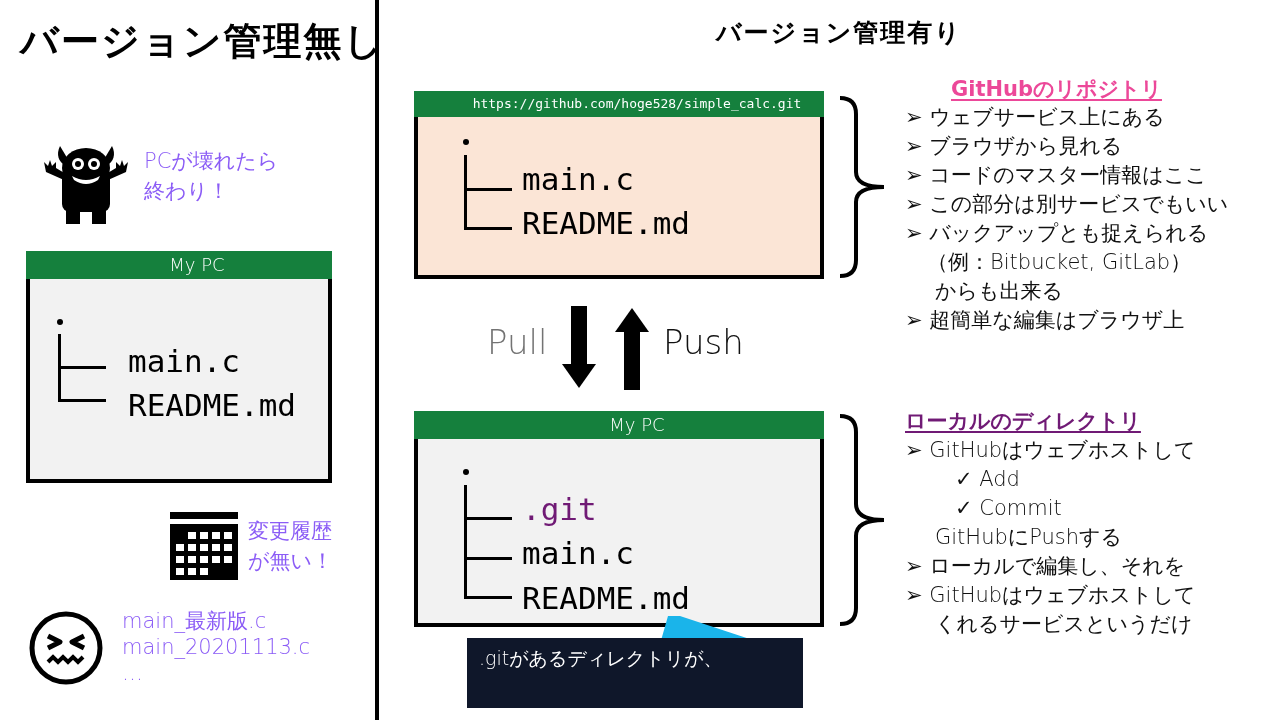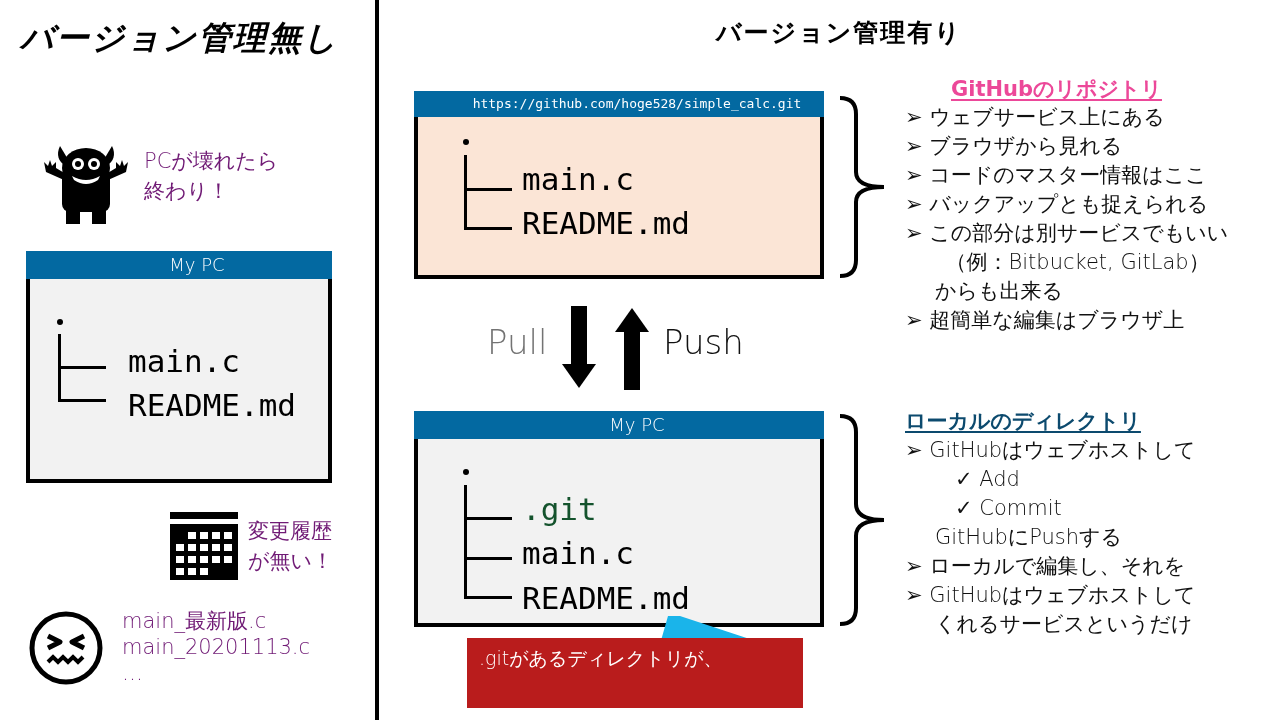--- a/index.html
+++ b/index.html
@@ -1,36 +1,36 @@
 <!DOCTYPE html>
 <html><head>
 <meta charset="utf-8">
 <style>
   * { box-sizing: border-box; margin: 0; padding: 0; }
   html, body { width: 1280px; height: 720px; background: #ffffff; overflow: hidden; }
   body { position: relative; font-family: "DejaVu Sans", "Liberation Sans", sans-serif; color: #000; }
   .abs { position: absolute; }
   .title { font-weight: bold; font-size: 25px; letter-spacing: 2px; white-space: nowrap; }
   .divider { left: 375px; top: 0; width: 4px; height: 720px; background: #000; }
-  .light { font-family: "DejaVu Sans", "Liberation Sans", sans-serif; font-weight: 300; color: #701a75; }
+  .light { font-family: "DejaVu Sans", "Liberation Sans", sans-serif; font-weight: 300; color: #8b5cf6; }
   .win { border: 4px solid #000; }
-  .win-bar { background: #0369a1; color: #fff; text-align: center; padding-left: 36px; }
+  .win-bar { background: #15803d; color: #fff; text-align: center; padding-left: 36px; }
   .tree { font-family: "DejaVu Sans Mono", "Liberation Mono", monospace; color: #000; }
   .v-line { position: absolute; width: 3px; background: #000; }
   .h-line { position: absolute; height: 3px; background: #000; }
   .dot { position: absolute; width: 6px; height: 6px; border-radius: 50%; background: #000; }
   .notes { font-size: 21px; line-height: 29px; color: #111; }
   .notes .head { font-weight: bold; text-decoration: underline; text-underline-offset: 3px; }
   .notes .li { white-space: nowrap; }
-  .callout { background: #b91c1c; color: #fff; font-size: 19px; line-height: 24px; padding: 8px 12px; }
+  .callout { background: #0f172a; color: #fff; font-size: 19px; line-height: 24px; padding: 8px 12px; }
 </style>
 </head>
 <body>
 
-<div class="abs title" style="left:20px; top:16px; font-size:33px;font-style:italic;">バージョン管理無し</div>
+<div class="abs title" style="left:20px; top:16px; font-size:38px;">バージョン管理無し</div>
 
 <div class="abs" style="left:38px; top:136px; width:96px; height:90px;">
   <svg width="96" height="90" viewBox="0 0 96 90">
     <path d="M22 10 C18 18 20 26 28 30 L28 20 Z" fill="#000"></path>
     <path d="M74 10 C78 18 76 26 68 30 L68 20 Z" fill="#000"></path>
     <ellipse cx="48" cy="32" rx="24" ry="20" fill="#000"></ellipse>
     <rect x="24" y="34" width="48" height="42" rx="8" fill="#000"></rect>
     <path d="M26 44 L8 36 L6 26 L10 30 L12 24 L14 30 L18 26 L18 32 L28 38 Z" fill="#000"></path>
     <path d="M70 44 L88 36 L90 26 L86 30 L84 24 L82 30 L78 26 L78 32 L68 38 Z" fill="#000"></path>
     <rect x="28" y="72" width="14" height="16" fill="#000"></rect>
@@ -135,21 +135,21 @@
 <div class="abs light" style="left:663px; top:322px; font-size:34px; color:#111;">Push</div>
 
 <div class="abs win" style="left:414px; top:411px; width:410px; height:216px; background:#f2f2f2;">
   <div class="win-bar light" style="color:#fff; height:28px; line-height:28px; font-size:18px; margin:-4px -4px 0 -4px; width:410px;">My PC</div>
   <div class="tree" style="position:relative; font-size:31px;">
     <div class="dot" style="left:45px; top:30px;"></div>
     <div class="v-line" style="left:46px; top:46px; height:112px;"></div>
     <div class="h-line" style="left:46px; top:78px; width:48px;"></div>
     <div class="h-line" style="left:46px; top:118px; width:48px;"></div>
     <div class="h-line" style="left:46px; top:157px; width:48px;"></div>
-    <div class="abs" style="left:104px; top:52px; color:#14532d;">.git</div>
+    <div class="abs" style="left:104px; top:52px; color:#701a75;">.git</div>
     <div class="abs" style="left:104px; top:96px;">main.c</div>
     <div class="abs" style="left:104px; top:141px;">README.md</div>
   </div>
 </div>
 
 <div class="abs" style="left:640px; top:616px; width:130px; height:28px;">
   <svg width="130" height="28" viewBox="0 0 130 28">
       <polygon points="28,0 40,0 125,28 20,28" fill="#1ab4ea"></polygon>
     </svg>
 </div>
@@ -166,29 +166,29 @@
   <svg width="56" height="216" viewBox="0 0 56 216">
     <path d="M4 4 Q20 4 20 20 L20 92 Q20 108 48 108 Q20 108 20 124 L20 196 Q20 212 4 212" fill="none" stroke="#000" stroke-width="4"></path>
   </svg>
 </div>
 
 <div class="abs notes light" style="left:905px; top:75px;">
   <div class="head" style="color:#ec4899; line-height:28px;margin-left:46px;">GitHubのリポジトリ</div>
   <div class="li"><span>➢</span> <span>ウェブサービス上にある</span></div>
   <div class="li"><span>➢</span> <span>ブラウザから見れる</span></div>
   <div class="li"><span>➢</span> <span>コードのマスター情報はここ</span></div>
+  <div class="li"><span>➢</span> <span>この部分は別サービスでもいい</span></div>
   <div class="li"><span>➢</span> <span>バックアップとも捉えられる</span></div>
-  <div class="li"><span>➢</span> <span>この部分は別サービスでもいい</span></div>
-  <div class="li" style="padding-left:22px;text-align:center;"><span>（例：Bitbucket, GitLab）</span></div>
+  <div class="li" style="padding-left:22px;"><span>（例：Bitbucket, GitLab）</span></div>
   <div class="li" style="padding-left:30px;"><span>からも出来る</span></div>
   <div class="li"><span>➢</span> <span>超簡単な編集はブラウザ上</span></div>
 </div>
 
 <div class="abs notes light" style="left:905px; top:406px;">
-  <div class="head" style="color:#0c4a6e; line-height:30px;text-decoration:underline;">ローカルのディレクトリ</div>
+  <div class="head" style="color:#701a75; line-height:30px;text-decoration:underline;">ローカルのディレクトリ</div>
   <div class="li"><span>➢</span> <span>GitHubはウェブホストして</span></div>
   <div class="li" style="padding-left:50px;"><span>✓</span> <span>Add</span></div>
   <div class="li" style="padding-left:50px;"><span>✓</span> <span>Commit</span></div>
   <div class="li" style="padding-left:30px;"><span>GitHubにPushする</span></div>
   <div class="li"><span>➢</span> <span>ローカルで編集し、それを</span></div>
   <div class="li"><span>➢</span> <span>GitHubはウェブホストして</span></div>
   <div class="li" style="padding-left:30px;"><span>くれるサービスというだけ</span></div>
 </div>
 
 </body></html>

